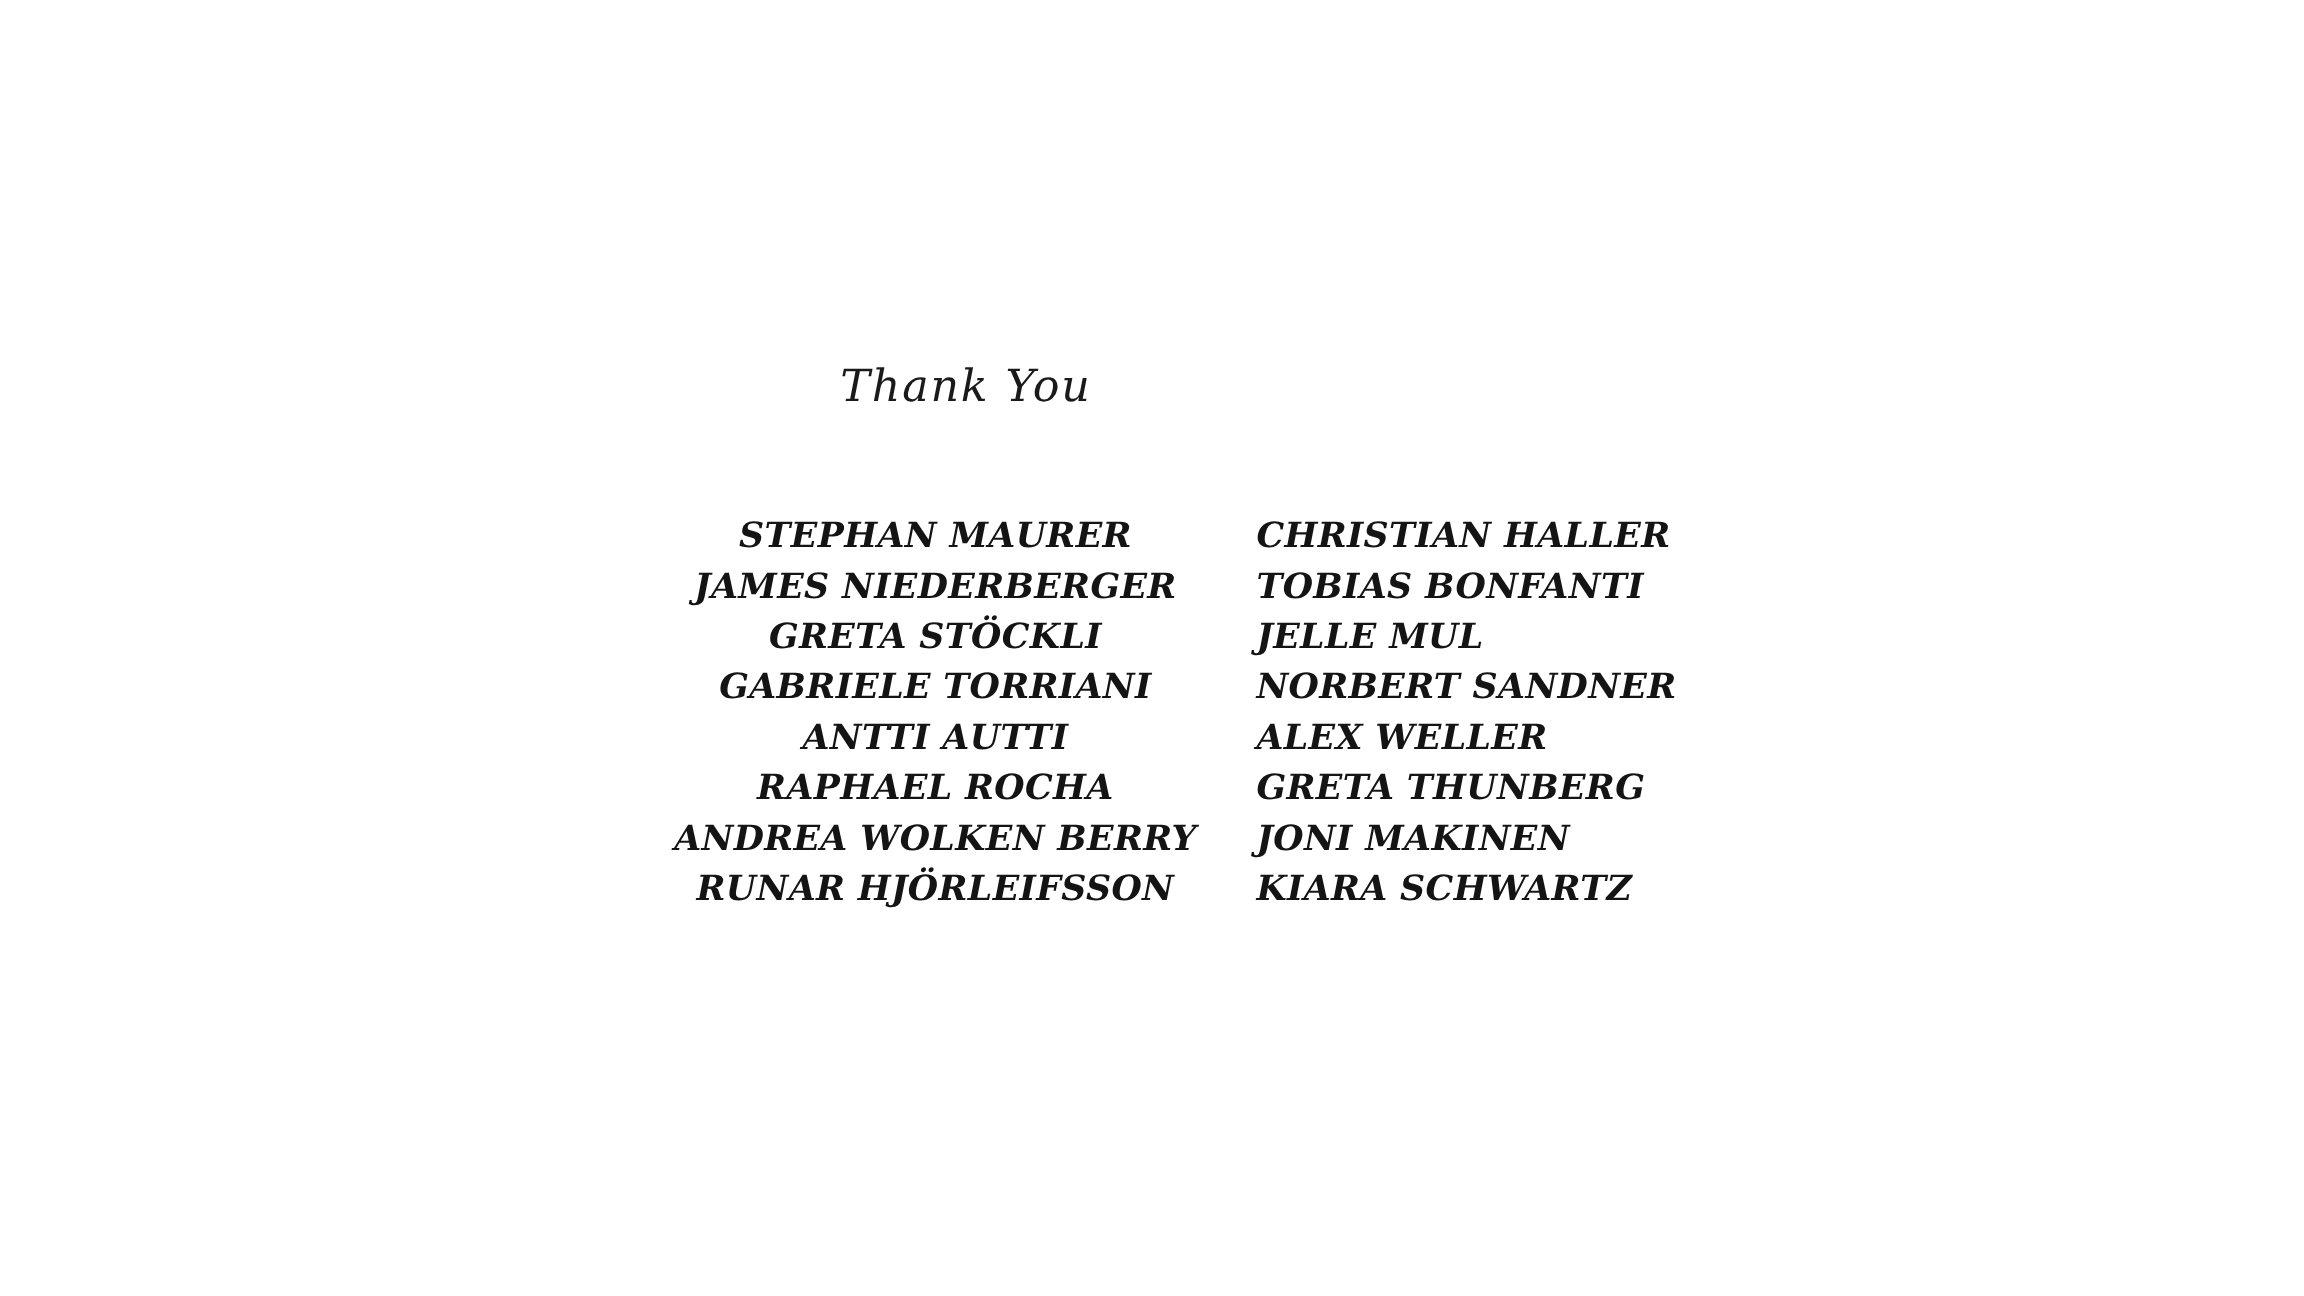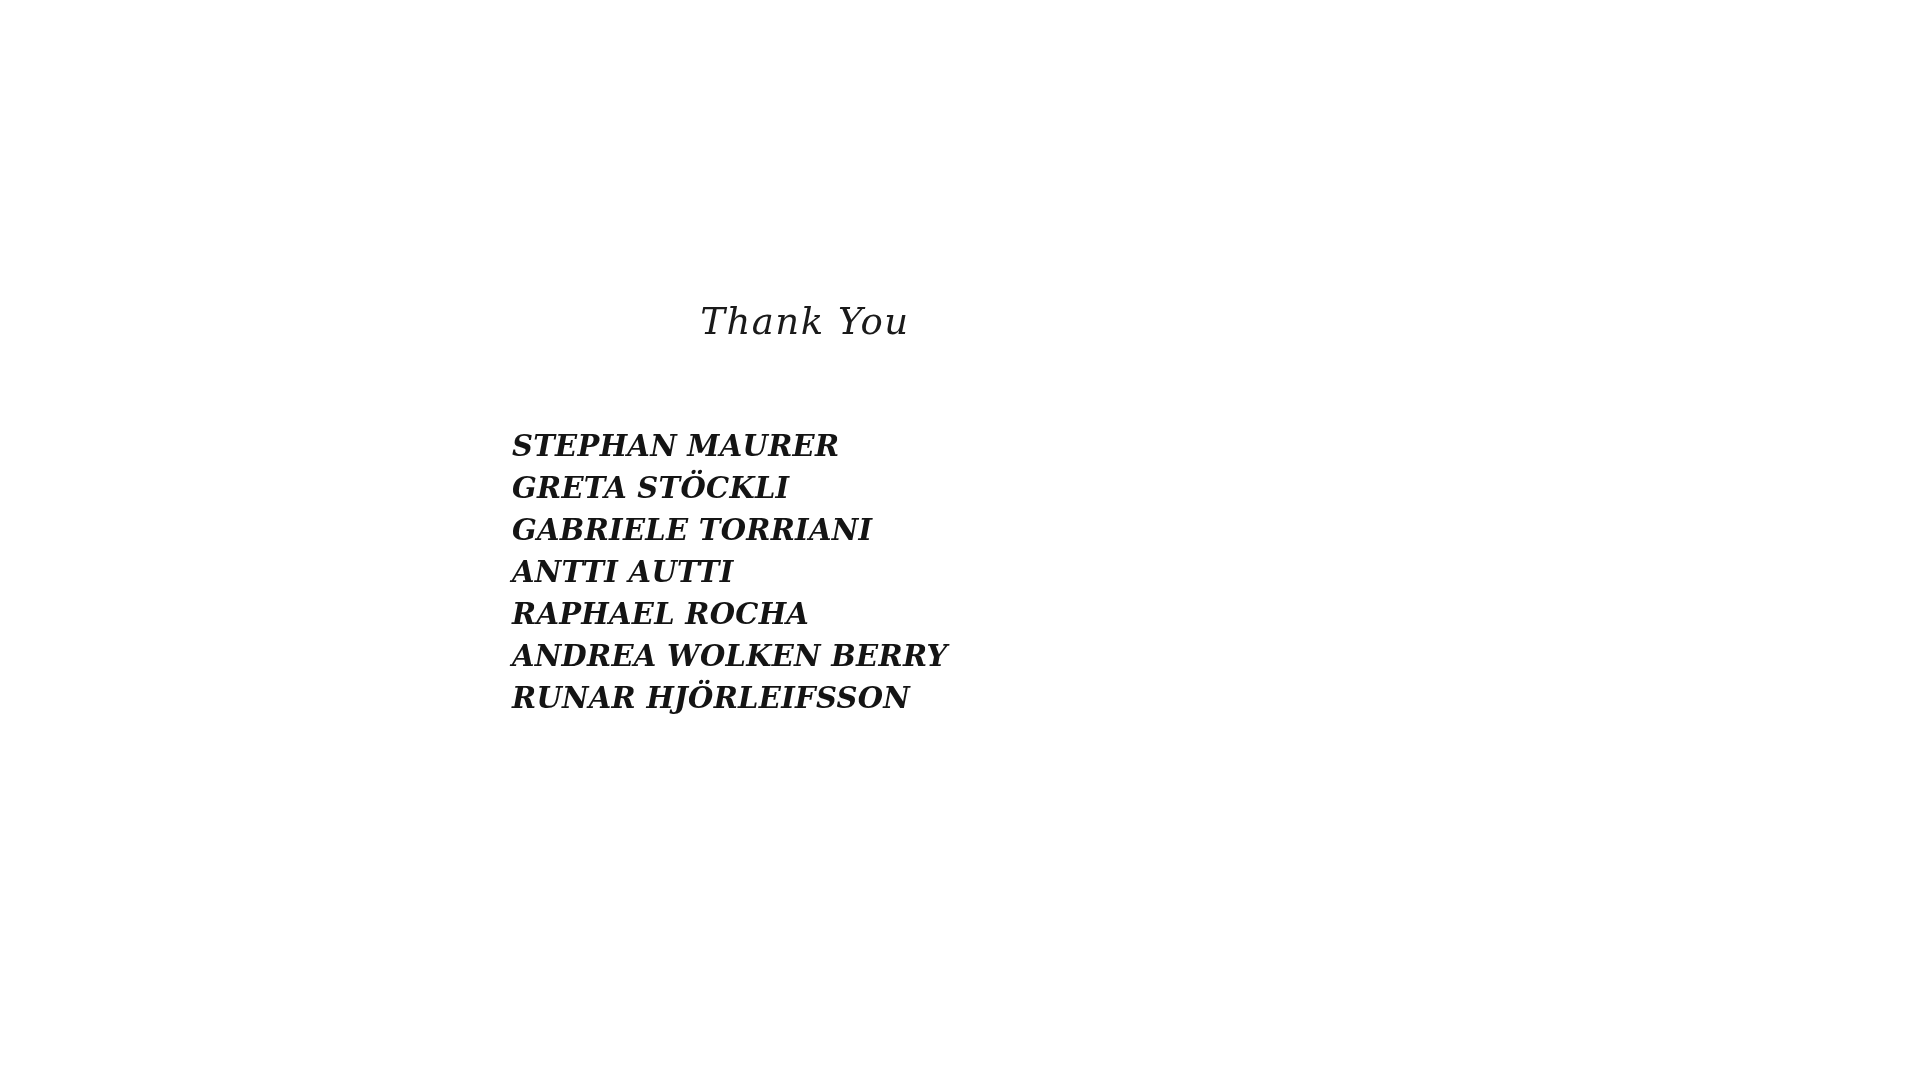--- a/index.html
+++ b/index.html
@@ -39,21 +39,21 @@
     left: 512px;
     width: 920px;
     display: flex;
     flex-direction: row;
     gap: 0px;
   }
   .credits-column {
     display: flex;
     flex-direction: column;
   }
-  .col-left { width: 535px; }
+  .col-left { width: 535px; text-align: center; }
   .col-right { width: 385px; }
   .name {
     font-family: "DejaVu Serif", "Liberation Serif", serif;
     font-style: italic;
     font-weight: 700;
     font-size: 29px;
     line-height: 42px;
     letter-spacing: 0.3px;
     color: #141414;
     white-space: nowrap;
@@ -63,23 +63,34 @@
 <body>
 
 <div class="slide">
 
   <div class="title">Thank You</div>
 
   <div class="credits">
 
     <div class="credits-column col-left">
       <div class="name">STEPHAN MAURER</div>
+      <div class="name">JAMES NIEDERBERGER</div>
       <div class="name">GRETA STÖCKLI</div>
       <div class="name">GABRIELE TORRIANI</div>
       <div class="name">ANTTI AUTTI</div>
       <div class="name">RAPHAEL ROCHA</div>
       <div class="name">ANDREA WOLKEN BERRY</div>
       <div class="name">RUNAR HJÖRLEIFSSON</div>
     </div>
 
+    <div class="credits-column col-right">
+      <div class="name">CHRISTIAN HALLER</div>
+      <div class="name">TOBIAS BONFANTI</div>
+      <div class="name">JELLE MUL</div>
+      <div class="name">NORBERT SANDNER</div>
+      <div class="name">ALEX WELLER</div>
+      <div class="name">GRETA THUNBERG</div>
+      <div class="name">JONI MAKINEN</div>
+      <div class="name">KIARA SCHWARTZ</div>
+    </div>
 
   </div>
 </div>
 
 </body></html>

